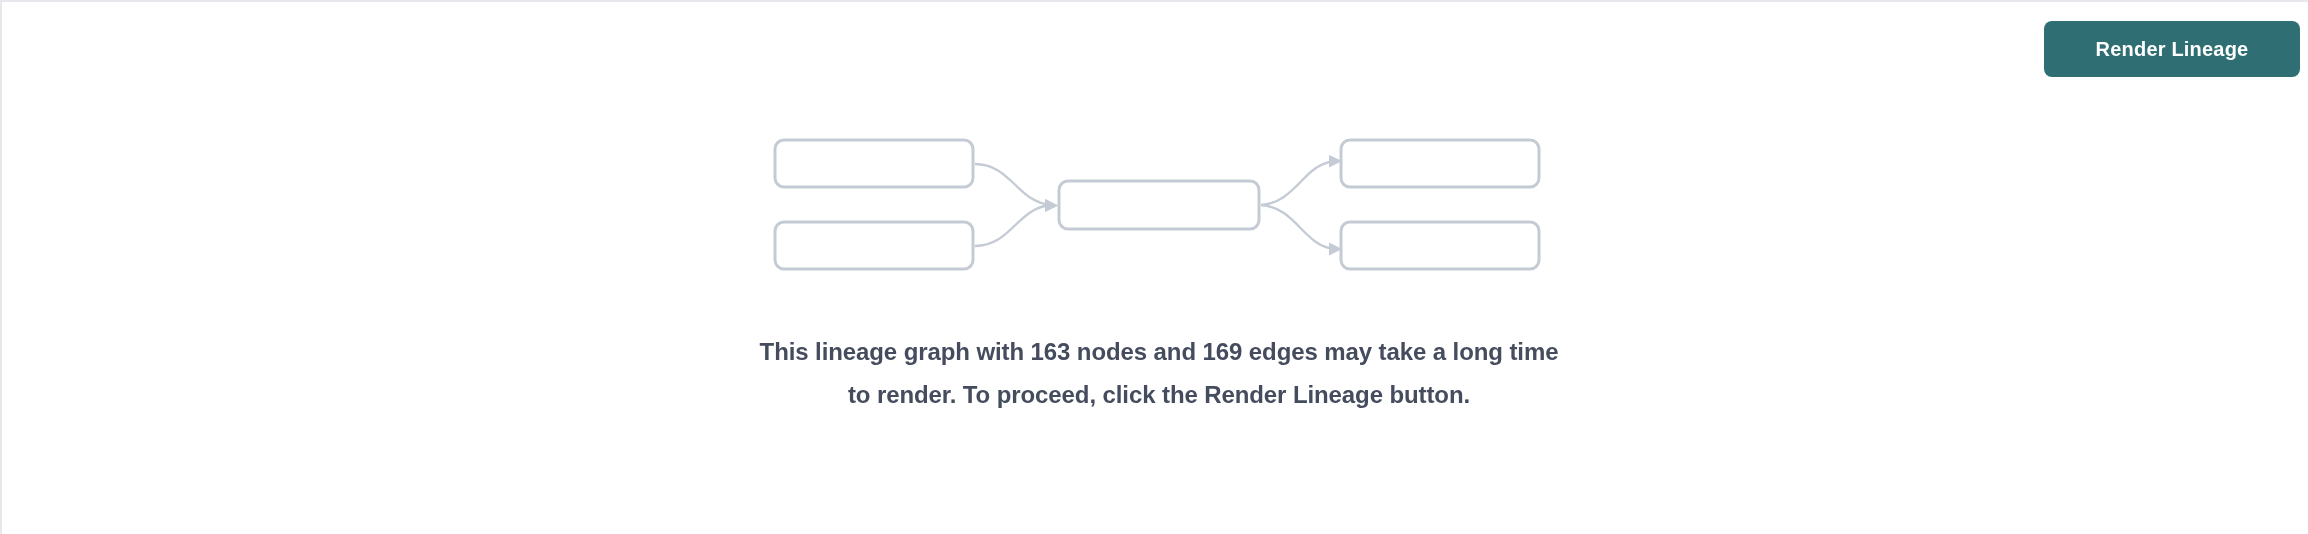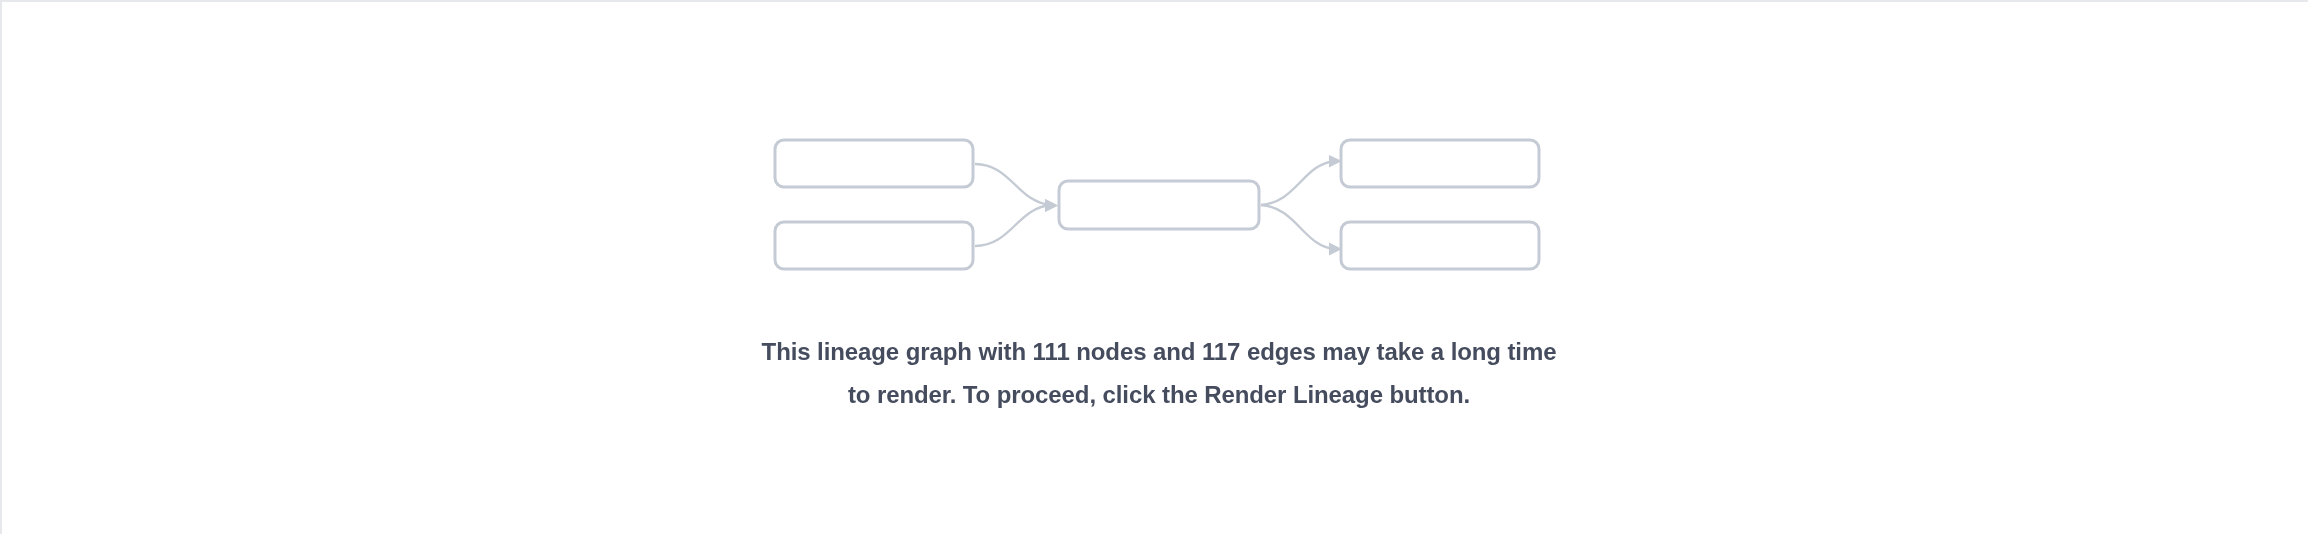--- a/index.html
+++ b/index.html
@@ -102,20 +102,21 @@
     line-height: 43px;
     color: #454c5e;
     letter-spacing: -.1px;
   }
 </style>
 </head>
 <body>
 
 <div class="panel">
 
+  <button class="render-button">Render Lineage</button>
 
   <div class="placeholder">
 
     <div class="graph-illustration">
       <svg viewBox="0 0 800 150" xmlns="http://www.w3.org/2000/svg">
 
         <path class="edge-path" d="M 216 34 C 252 34, 258 72, 292 75"></path>
         <polygon class="edge-arrow" points="286,69 299,75.5 286,82"></polygon>
 
         <path class="edge-path" d="M 216 116 C 252 116, 258 78, 292 75"></path>
@@ -128,16 +129,16 @@
         <polygon class="edge-arrow" points="570,112.5 583,119 570,125.5"></polygon>
 
         <rect class="node-box" x="16" y="10" width="198" height="47" rx="9" ry="9"></rect>
         <rect class="node-box" x="16" y="92" width="198" height="47" rx="9" ry="9"></rect>
         <rect class="node-box" x="300" y="51" width="200" height="48" rx="9" ry="9"></rect>
         <rect class="node-box" x="582" y="10" width="198" height="47" rx="9" ry="9"></rect>
         <rect class="node-box" x="582" y="92" width="198" height="47" rx="9" ry="9"></rect>
       </svg>
     </div>
 
-    <p class="message">This lineage graph with 111 nodes and 117 edges may take a long time to render. To proceed, click the Render Lineage button.</p>
+    <p class="message">This lineage graph with 163 nodes and 169 edges may take a long time to render. To proceed, click the Render Lineage button.</p>
 
   </div>
 </div>
 
 </body></html>

